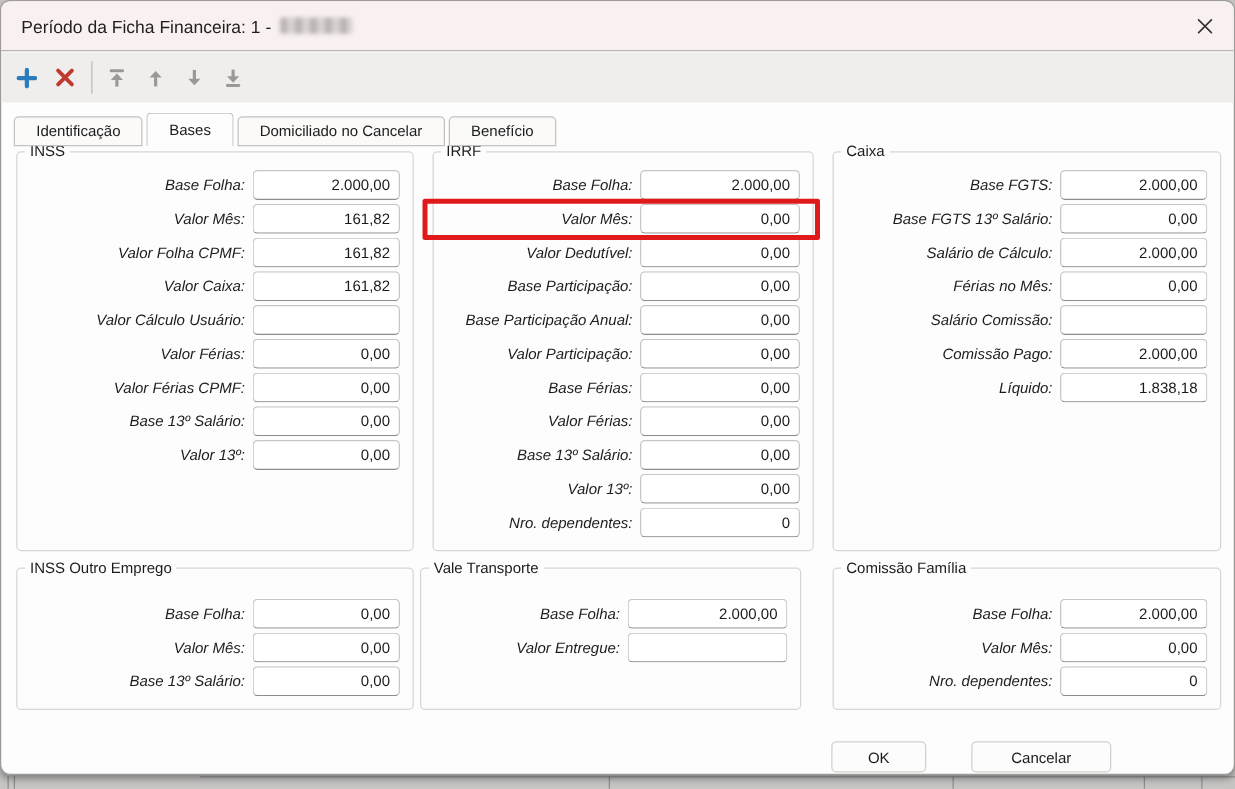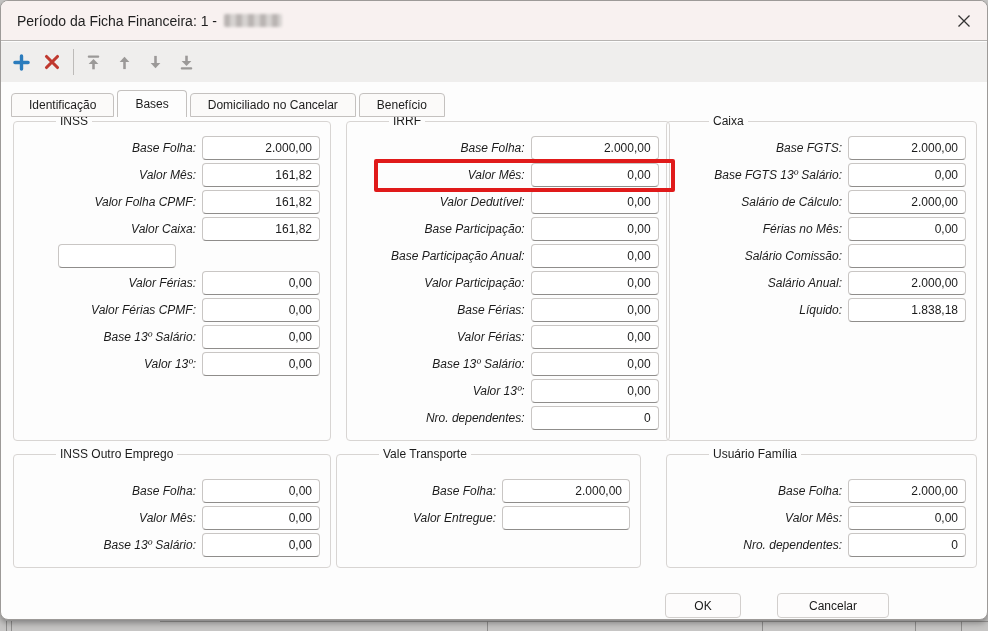--- a/index.html
+++ b/index.html
@@ -46,21 +46,21 @@
 
   
   .tab-bar{position:absolute;left:10px;top:89px;height:27px;display:flex;align-items:flex-end;z-index:3;}
   .tab{height:24px;padding:0 17px;margin-right:3px;display:flex;align-items:center;
     font-size:12px;color:#1c1c1c;background:#fbfaf9;border:1px solid var(--border-gray);
     border-radius:4px 4px 0 0;cursor:pointer;white-space:nowrap;}
   .tab.active{height:27px;background:var(--content-bg);border-bottom:none;z-index:4;}
 
   
   fieldset.group{position:absolute;border:1px solid var(--group-border);border-radius:4px;
-    background:transparent;padding-left:36px;}
+    background:transparent;}
   fieldset.group legend{font-size:12px;color:#1c1c1c;margin-left:6px;padding:0 4px;}
   .rows{padding:8px 10px 0 8px;}
   .g-bottom .rows{padding-top:18px;}
   .frow{display:flex;align-items:center;height:24px;margin-bottom:3px;position:relative;}
   .frow label{flex:1;text-align:right;font-size:12px;color:#1c1c1c;padding-right:6px;white-space:nowrap;font-style:italic;}
   .frow input{height:24px;background:#fff;border:1px solid #c9c6c4;border-bottom-color:#8f8d8b;
     border-radius:4px;font-family:inherit;font-size:12px;color:#1a1a1a;text-align:right;
     padding:0 7px;outline:none;}
   .g0 .frow input,.g3 .frow input{width:118px;}
   .g1 .frow input,.g4 .frow input{width:128px;}
@@ -162,20 +162,21 @@
           </div>
           <div class="frow">
             <label>Valor Folha CPMF:</label>
             <input type="text" value="161,82" style="">
           </div>
           <div class="frow">
             <label>Valor Caixa:</label>
             <input type="text" value="161,82" style="">
           </div>
           <div class="frow">
+            <label>Valor Cálculo Usuário:</label>
             <input type="text" style="">
           </div>
           <div class="frow">
             <label>Valor Férias:</label>
             <input type="text" value="0,00" style="">
           </div>
           <div class="frow">
             <label>Valor Férias CPMF:</label>
             <input type="text" value="0,00" style="">
           </div>
@@ -255,21 +256,21 @@
           </div>
           <div class="frow">
             <label>Férias no Mês:</label>
             <input type="text" value="0,00" style="">
           </div>
           <div class="frow">
             <label>Salário Comissão:</label>
             <input type="text" style="">
           </div>
           <div class="frow">
-            <label>Salário Anual:</label>
+            <label>Comissão Pago:</label>
             <input type="text" value="2.000,00" style="">
           </div>
           <div class="frow">
             <label>Líquido:</label>
             <input type="text" value="1.838,18" style="">
           </div>
         </div>
       </fieldset>
       <fieldset class="group g3 g-bottom" style="left: 12px; top: 446px; width: 318px; height: 121px;">
         <legend>INSS Outro Emprego</legend>
@@ -295,21 +296,21 @@
             <label>Base Folha:</label>
             <input type="text" value="2.000,00" style="">
           </div>
           <div class="frow">
             <label>Valor Entregue:</label>
             <input type="text" style="">
           </div>
         </div>
       </fieldset>
       <fieldset class="group g5 g-bottom" style="left: 665px; top: 446px; width: 311px; height: 121px;">
-        <legend>Usuário Família</legend>
+        <legend>Comissão Família</legend>
         <div class="rows">
           <div class="frow">
             <label>Base Folha:</label>
             <input type="text" value="2.000,00" style="">
           </div>
           <div class="frow">
             <label>Valor Mês:</label>
             <input type="text" value="0,00" style="">
           </div>
           <div class="frow">

